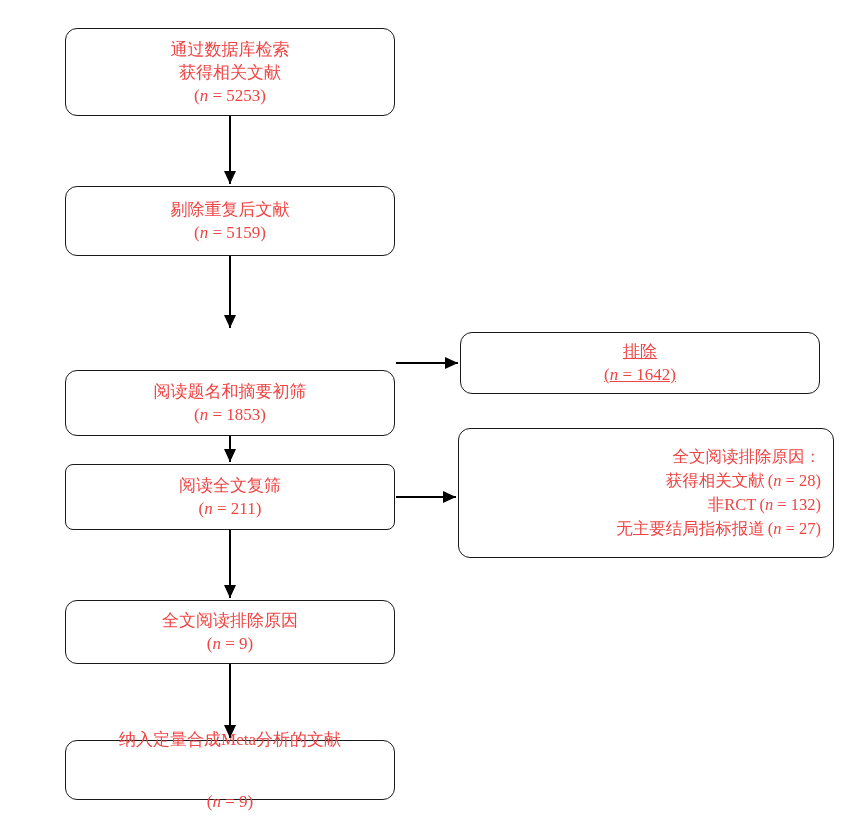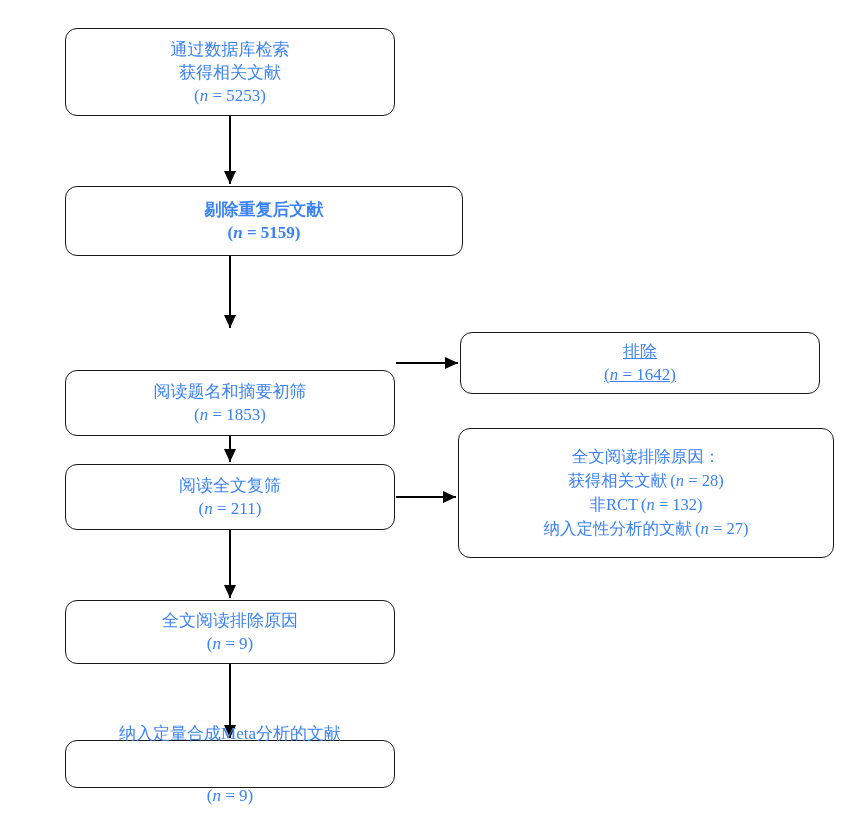--- a/index.html
+++ b/index.html
@@ -3,21 +3,21 @@
 <meta charset="utf-8">
 <style>
   * { margin: 0; padding: 0; box-sizing: border-box; }
   html, body { background: #ffffff; }
   .stage {
     position: relative;
     width: 847px;
     height: 825px;
     background: #ffffff;
     font-family: "Liberation Serif", "DejaVu Serif", serif;
-    color: #3b82f6;
+    color: #ef4444;
     overflow: hidden;
   }
   .arrows {
     position: absolute;
     left: 0; top: 0;
     pointer-events: none;
   }
   .box {
     position: absolute;
     background: #ffffff;
@@ -25,21 +25,21 @@
     border-radius: 12px;
     display: flex;
     flex-direction: column;
     justify-content: center;
     align-items: center;
     text-align: center;
     font-size: 17px;
     line-height: 23px;
   }
   .box.reasons {
-    align-items: center;
+    align-items: flex-end;
     text-align: left;
     justify-content: center;
     padding: 14px 12px;
     font-size: 16.5px;
     line-height: 24px;
   }
   .bline, .rline { white-space: nowrap; }
   .rline .rtext { margin-right: 3px; }
   i { font-style: italic; }
 </style>
@@ -62,50 +62,50 @@
     <line x1="396" y1="363" x2="458" y2="363" stroke="#000000" stroke-width="2" marker-end="url(#ah)"></line>
     <line x1="396" y1="497" x2="456" y2="497" stroke="#000000" stroke-width="2" marker-end="url(#ah)"></line>
   </svg>
 
   <div class="box" style="left:65px; top:28px; width:330px; height:88px;">
     <div class="bline">通过数据库检索</div>
     <div class="bline">获得相关文献</div>
     <div class="bline">(<i>n</i> = 5253)</div>
   </div>
 
-  <div class="box" style="left:65px; top:186px; width:398px; height:70px;font-weight:bold;">
+  <div class="box" style="left:65px; top:186px; width:330px; height:70px;">
     <div class="bline">剔除重复后文献</div>
     <div class="bline">(<i>n</i> = 5159)</div>
   </div>
 
   <div class="box" style="left:65px; top:330px; width:330px; height:66px;margin-top:40px;">
     <div class="bline">阅读题名和摘要初筛</div>
     <div class="bline">(<i>n</i> = 1853)</div>
   </div>
 
-  <div class="box" style="left:65px; top:464px; width:330px; height:66px;">
+  <div class="box" style="left:65px; top:464px; width:330px; height:66px;border-radius:8px;">
     <div class="bline">阅读全文复筛</div>
     <div class="bline">(<i>n</i> = 211)</div>
   </div>
 
   <div class="box" style="left:65px; top:600px; width:330px; height:64px;">
     <div class="bline">全文阅读排除原因</div>
     <div class="bline">(<i>n</i> = 9)</div>
   </div>
 
-  <div class="box" style="left:65px; top:740px; width:330px; height:48px;gap:39px;">
+  <div class="box" style="left:65px; top:740px; width:330px; height:60px;gap:39px;">
     <div class="bline">纳入定量合成Meta分析的文献</div>
     <div class="bline">(<i>n</i> = 9)</div>
   </div>
 
   <div class="box" style="left:460px; top:332px; width:360px; height:62px;text-decoration:underline;">
     <div class="bline">排除</div>
     <div class="bline">(<i>n</i> = 1642)</div>
   </div>
 
   <div class="box reasons" style="left:458px; top:428px; width:376px; height:130px;">
     <div class="rline">全文阅读排除原因：</div>
     <div class="rline"><span class="rtext">获得相关文献</span><span>(<i>n</i> = 28)</span></div>
     <div class="rline"><span class="rtext">非RCT</span><span>(<i>n</i> = 132)</span></div>
-    <div class="rline"><span class="rtext">纳入定性分析的文献</span><span>(<i>n</i> = 27)</span></div>
+    <div class="rline"><span class="rtext">无主要结局指标报道</span><span>(<i>n</i> = 27)</span></div>
   </div>
 
 </div>
 
 </body></html>

